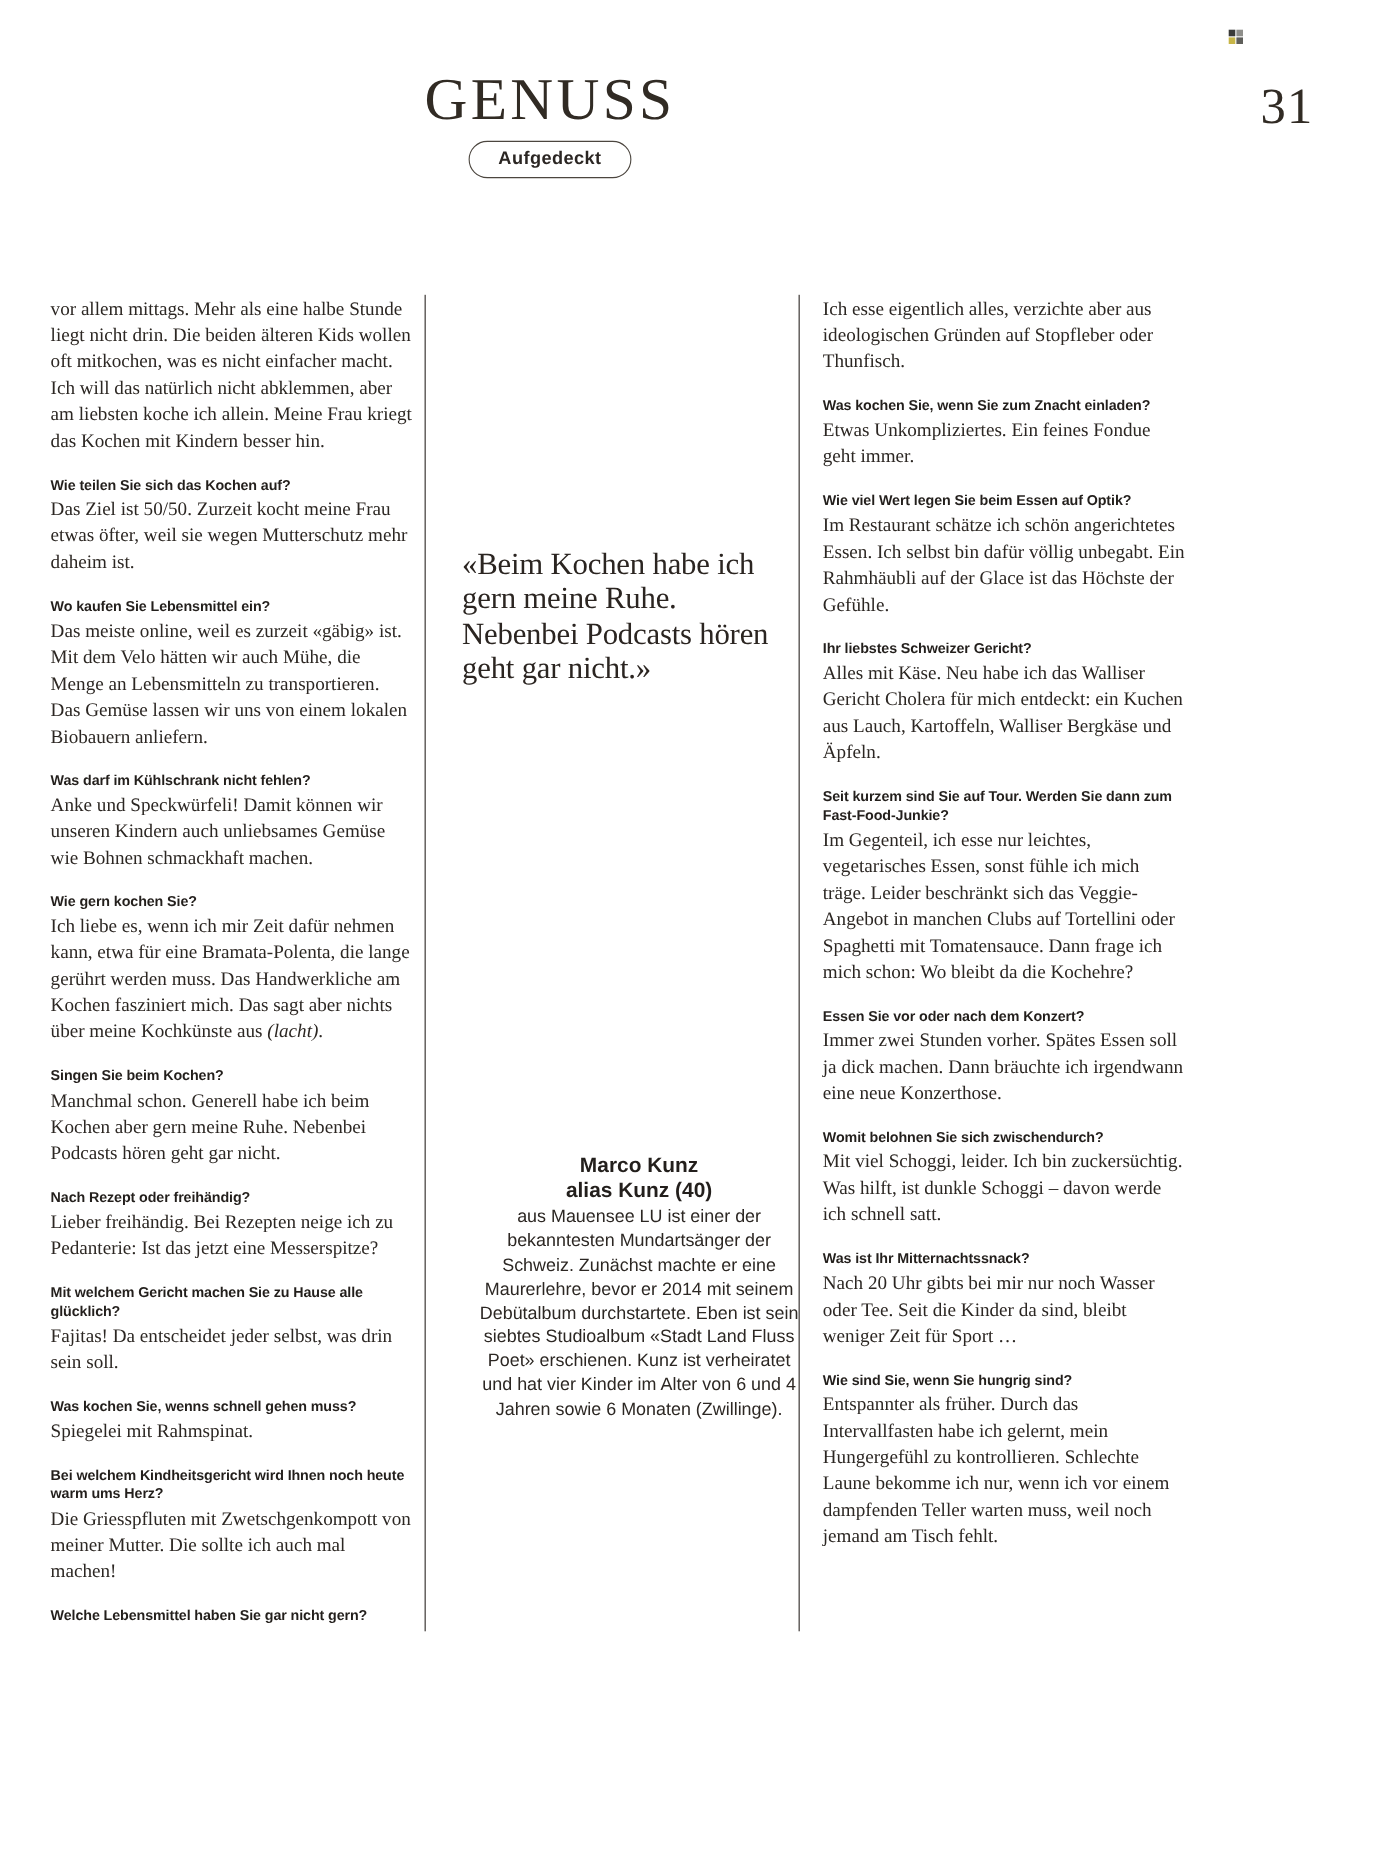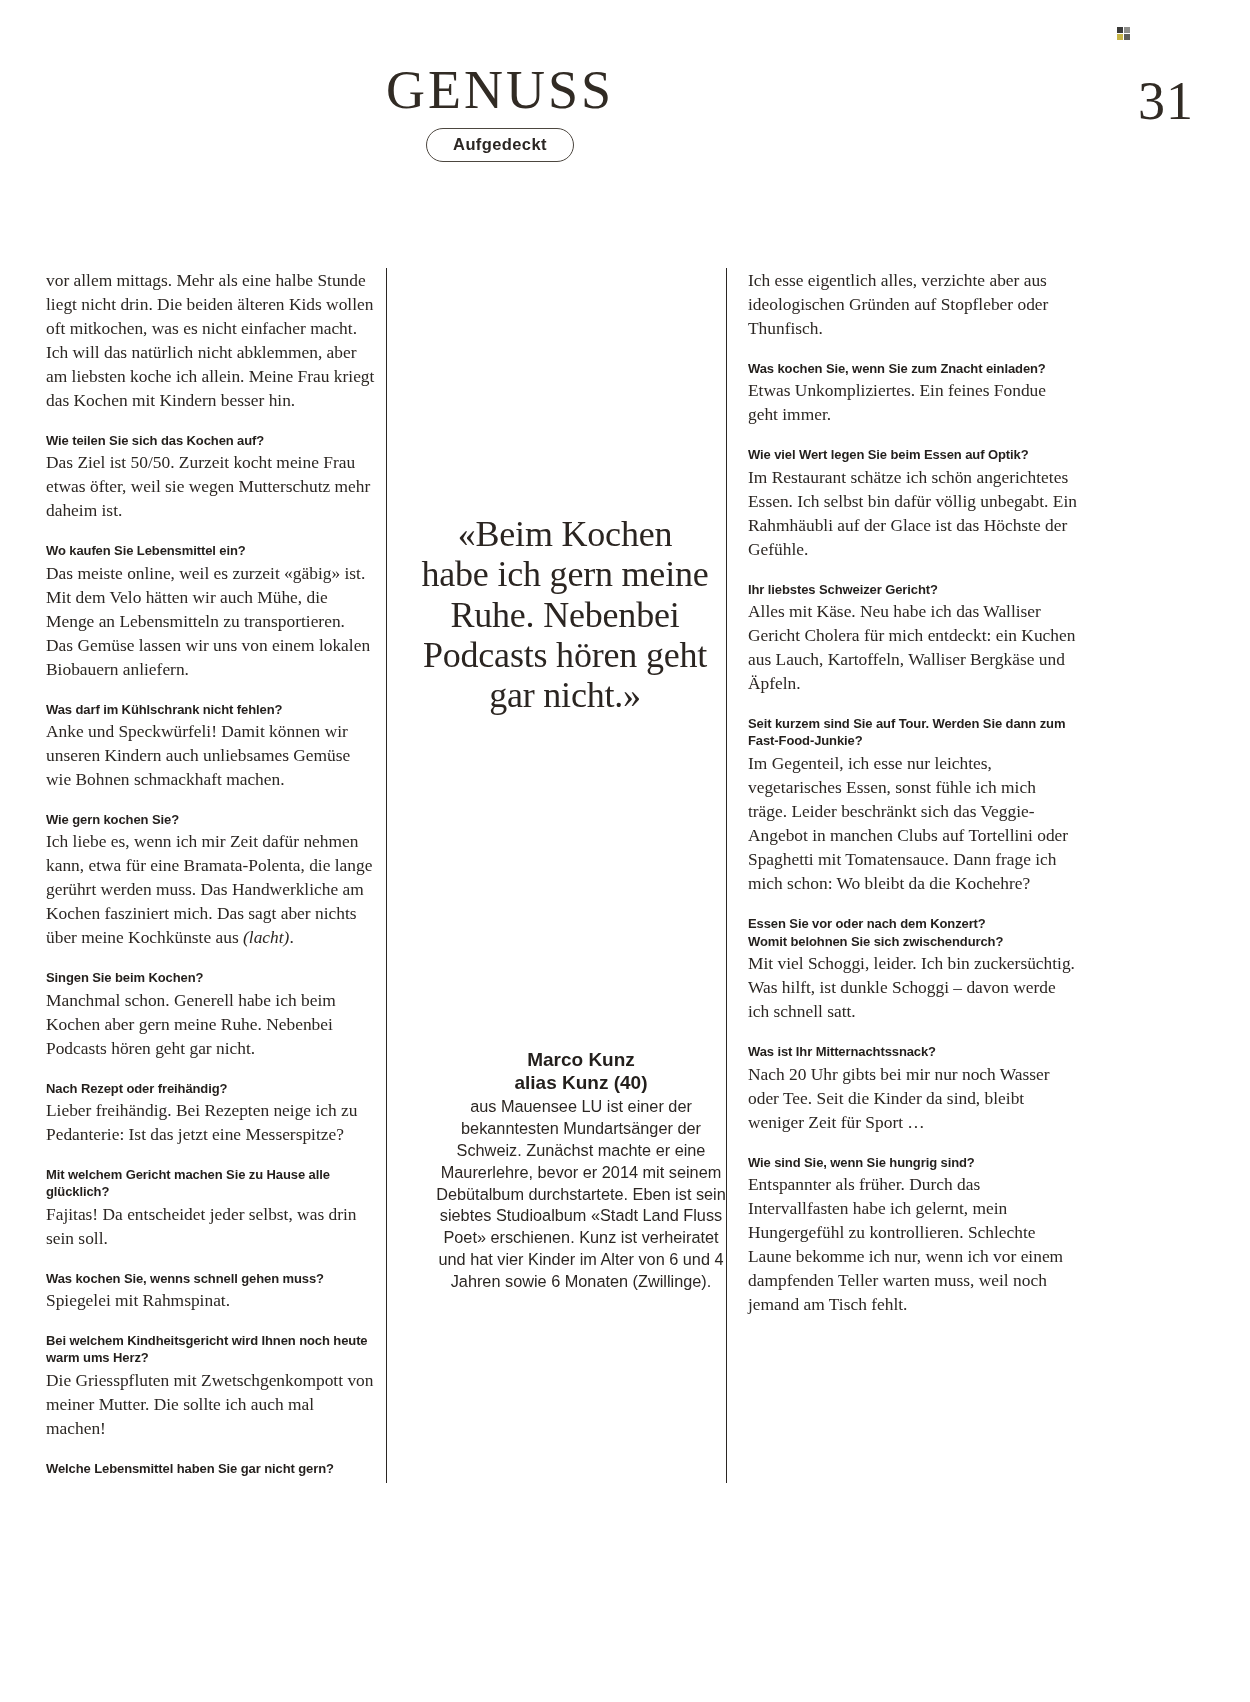--- a/index.html
+++ b/index.html
@@ -61,21 +61,21 @@
     font-weight: 700;
     font-size: 16.5px;
     letter-spacing: 0.4px;
     color: #2b2623;
   }
   .page-number {
     position: absolute;
     top: 70px;
     right: 56px;
     font-family: "Liberation Serif", "DejaVu Serif", serif;
-    font-size: 54px;
+    font-size: 46px;
     font-weight: 400;
     color: #312b24;
     letter-spacing: 1px;
   }
 
   
   .page-body {
     position: absolute;
     top: 268px;
     left: 0;
@@ -119,27 +119,26 @@
     line-height: 1.38;
     color: #2c2723;
     margin: 0 0 20px 0;
   }
   .a.lead { margin-bottom: 20px; }
   .a em { font-style: italic; }
 
   
   .pullquote {
     position: absolute;
-    top: 246px;
+    top: 230px;
     left: 0;
     width: 290px;
-    text-align: center;
-    font-family: "Liberation Serif", "DejaVu Serif", serif;
-    font-weight: 400;
-    font-size: 36px;
+    font-family: "Liberation Serif", "DejaVu Serif", serif;
+    font-weight: 400;
+    font-size: 28px;
     line-height: 1.12;
     color: #2b2521;
     letter-spacing: -0.2px;
   }
 
   
   .bio {
     position: absolute;
     top: 780px;
     left: 16px;
@@ -252,20 +251,21 @@
     <div class="qa">
       <p class="q">Ihr liebstes Schweizer Gericht?</p>
       <p class="a">Alles mit Käse. Neu habe ich das Walliser Gericht Cholera für mich entdeckt: ein Kuchen aus Lauch, Kartoffeln, Walliser Bergkäse und Äpfeln.</p>
     </div>
     <div class="qa">
       <p class="q">Seit kurzem sind Sie auf Tour. Werden Sie dann zum Fast-Food-Junkie?</p>
       <p class="a">Im Gegenteil, ich esse nur leichtes, vegetarisches Essen, sonst fühle ich mich träge. Leider beschränkt sich das Veggie-Angebot in manchen Clubs auf Tortellini oder Spaghetti mit Tomatensauce. Dann frage ich mich schon: Wo bleibt da die Kochehre?</p>
     </div>
     <div class="qa">
       <p class="q">Essen Sie vor oder nach dem Konzert?</p>
+      <p class="a">Immer zwei Stunden vorher. Spätes Essen soll ja dick machen. Dann bräuchte ich irgendwann eine neue Konzerthose.</p>
     </div>
     <div class="qa">
       <p class="q">Womit belohnen Sie sich zwischendurch?</p>
       <p class="a">Mit viel Schoggi, leider. Ich bin zuckersüchtig. Was hilft, ist dunkle Schoggi – davon werde ich schnell satt.</p>
     </div>
     <div class="qa">
       <p class="q">Was ist Ihr Mitternachtssnack?</p>
       <p class="a">Nach 20 Uhr gibts bei mir nur noch Wasser oder Tee. Seit die Kinder da sind, bleibt weniger Zeit für Sport …</p>
     </div>
     <div class="qa">

